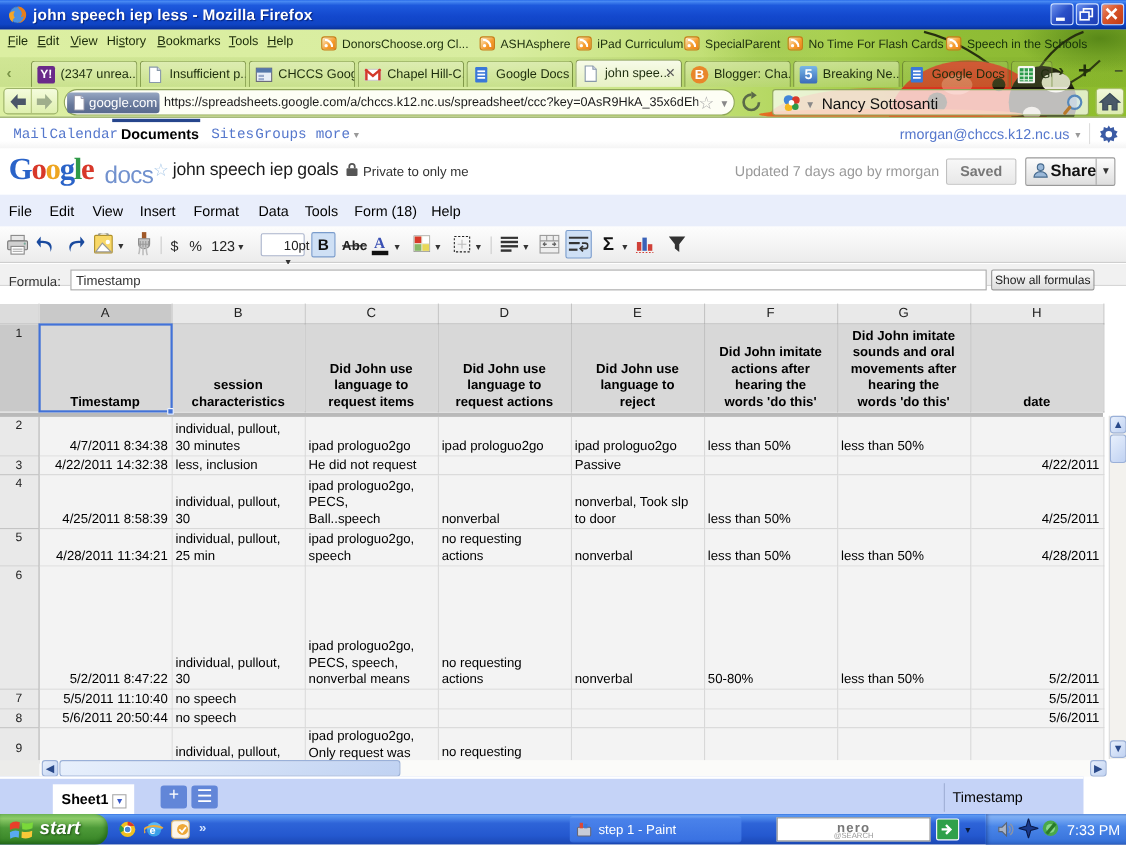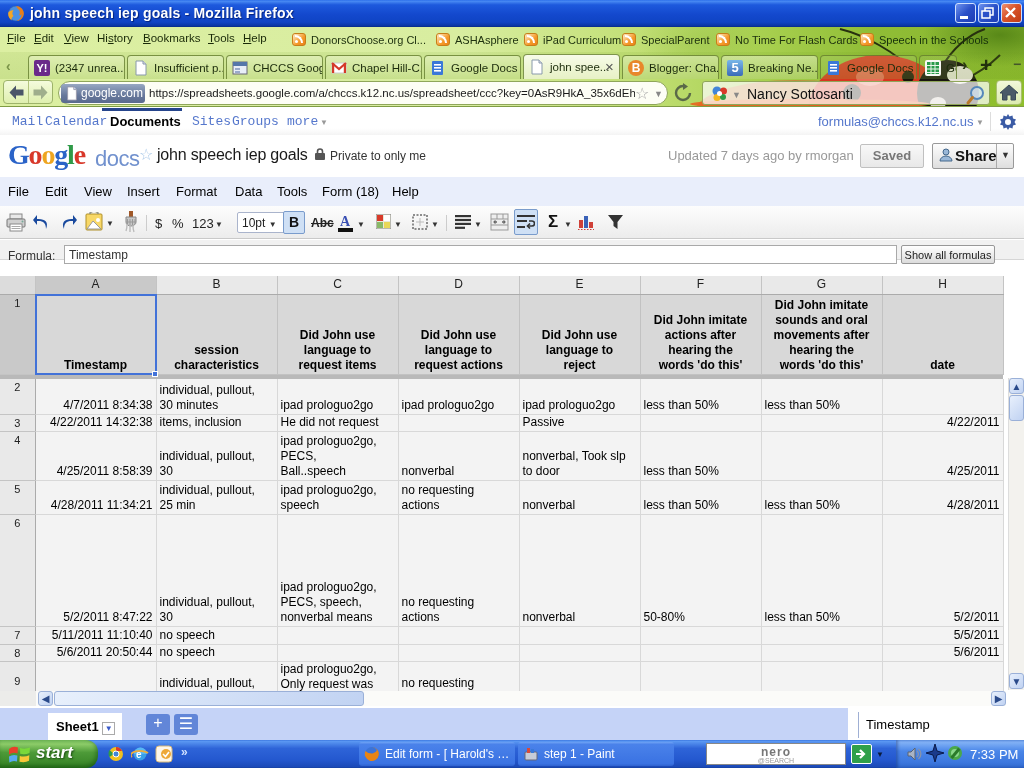--- a/index.html
+++ b/index.html
@@ -71,21 +71,21 @@
 
 #sel{position:absolute;left:35px;top:294px;width:122px;height:81px;border:2px solid #4272d8;}
 #selh{position:absolute;left:152px;top:371px;width:6px;height:6px;background:#4272d8;border:1px solid #fff;}
 
 
 #vscroll{position:absolute;left:1008px;top:378px;width:16px;height:312px;background:#f3f2ee;border-left:1px solid #ddd;}
 #hscroll{position:absolute;left:36px;top:691px;width:970px;height:15px;background:#fbfbf9;}
 .sbtn{position:absolute;background:linear-gradient(135deg,#e8f0fc,#c0d2f2);border:1px solid #9ab0d8;border-radius:3px;color:#2a4a8a;}
 
 
-#sheetbar{position:absolute;left:0;top:706px;width:848px;height:34px;background:#c5d3f7;border-top:2px solid #fff;}
+#sheetbar{position:absolute;left:0;top:706px;width:985px;height:34px;background:#c5d3f7;border-top:2px solid #fff;}
 #sheettab{position:absolute;left:48px;top:5px;width:74px;height:27px;background:#fff;font-weight:bold;font-size:13px;text-align:left;padding:6px 0 0 8px;}
 .bluebtn{position:absolute;top:6px;width:24px;height:21px;background:#6286d8;border-radius:3px;color:#fff;text-align:center;}
 
 
 #taskbar{position:absolute;left:0;top:740px;width:1024px;height:28px;
  background:linear-gradient(180deg,#3b77e0 0%,#5a97f2 5%,#2e64d8 30%,#2458cf 70%,#1c4ab8 95%,#16409f 100%);}
 #startbtn{position:absolute;left:0;top:0;width:98px;height:28px;border-radius:0 12px 12px 0;
  background:linear-gradient(180deg,#71b858 0%,#8ccb68 15%,#4d9a38 45%,#3d8a2b 80%,#2f7a20 100%);
  box-shadow:inset -2px -2px 4px rgba(0,60,0,0.4);}
 #startbtn .st{position:absolute;left:36px;top:3px;color:#fff;font-weight:bold;font-style:italic;font-size:17px;text-shadow:1px 1px 2px #1a4a10;}
@@ -95,21 +95,21 @@
 <body>
 <div id="root">
 
 <div id="titlebar">
  <svg class="abs" style="left:7px;top:4px" width="18" height="18" viewBox="0 0 18 18">
   <circle cx="9" cy="9.5" r="7.5" fill="#4a90e2"></circle>
   <circle cx="9" cy="9.5" r="7.5" fill="none" stroke="#2a5ca8" stroke-width="0.5"></circle>
   <path d="M9 2 C 13 2 16.5 5 16.8 9 C 17 13 14 16.8 9.5 17 C 13 15.5 14.8 13 14.5 10 C 14 11 13 11.5 12 11.3 C 13.5 9 13 6 10.5 4.5 C 10 3.5 9.5 2.5 9 2z" fill="#e87d1a"></path>
   <path d="M9 2 C 5 2.2 2 5 1.5 8.5 C 3 6.5 5 6 6.5 6.5 C 5 8 5 10.5 6.5 12 C 4.5 13.5 4 15 5 16.5 C 2.5 15 1 12.5 1.2 9.5 C 1.5 5.5 4.5 2.3 9 2z" fill="#f5a623"></path>
  </svg>
- <div class="ttext">john speech iep goals - Mozilla Firefox</div>
+ <div class="ttext">john speech iep less - Mozilla Firefox</div>
  <div class="winbtn" id="btnmin"><svg width="19" height="18">
           <rect x="4" y="12" width="8" height="3" fill="#fff"></rect>
         </svg></div>
  <div class="winbtn" id="btnmax"><svg width="19" height="18">
           <rect x="6" y="4" width="8" height="7" fill="none" stroke="#fff" stroke-width="1.5"></rect>
           <rect x="3" y="7" width="8" height="7" fill="#2a50c8" stroke="#fff" stroke-width="1.5"></rect>
         </svg></div>
  <div class="winbtn" id="btncls"><svg width="19" height="18">
           <path d="M4 4 L13 13 M13 4 L4 13" stroke="#fff" stroke-width="2.4"></path>
         </svg></div>
@@ -241,21 +241,21 @@
 
 <div id="gbar">
  <div class="abs" style="left:102px;top:0;width:80px;height:3px;background:#26458c"></div>
  <a style="left:12px">Mail</a>
       <a style="left:45px">Calendar</a>
  <span class="abs" style="left:110px;top:6px;font-weight:bold;color:#000">Documents</span>
  <a style="left:192px">Sites</a>
       <a style="left:232px">Groups</a>
       <a style="left:287px">more</a>
  <span class="abs" style="left:320px;top:10px;font-size:8px;color:#999">▼</span>
- <span class="abs" style="left:818px;top:6px;color:#5577cc">formulas@chccs.k12.nc.us</span>
+ <span class="abs" style="left:818px;top:6px;color:#5577cc">rmorgan@chccs.k12.nc.us</span>
  <span class="abs" style="left:976px;top:10px;font-size:8px;color:#999">▼</span>
  <span class="abs" style="left:990px;top:4px;height:19px;border-left:1px solid #ddd"></span>
  <span class="abs" style="left:998px;top:3px"><svg width="20" height="20" viewBox="0 0 20 20">
           <path d="M10 3 L11.5 5.5 L14.5 4.5 L15 7.5 L18 8.5 L16.5 11 L18 13.5 L15 14.5 L14.5 17.5 L11.5 16.5 L10 19 L8.5 16.5 L5.5 17.5 L5 14.5 L2 13.5 L3.5 11 L2 8.5 L5 7.5 L5.5 4.5 L8.5 5.5 z M10 8 a3 3 0 1 0 0 6 a3 3 0 0 0 0-6" fill="#3b5ba5" fill-rule="evenodd"></path>
         </svg></span>
 </div>
 
 <div id="dochead">
  <span class="abs" style="left:8px;top:4px;font-family:'Liberation Serif',serif;font-size:28px;font-weight:bold;letter-spacing:-1.2px">
   <span style="color:#2a63c8">G</span><span style="color:#d8382a">o</span><span style="color:#eea520">o</span><span style="color:#2a63c8">g</span><span style="color:#2f9a48">l</span><span style="color:#d8382a">e</span>
@@ -318,21 +318,21 @@
         <rect x="6" y="0" width="4" height="6" fill="#a05828"></rect>
         <path d="M3 6 h10 v5 a5 4 0 0 1 -10 0z" fill="#c8c8c8" stroke="#888"></path>
         <path d="M3 11 h10 M4.5 8 v5 M7 8 v6 M9.5 8 v6 M12 8 v5" stroke="#999" fill="none"></path>
         <path d="M4 13 q0 5 -1 7 M7 14 v7 M10 14 q0 5 1 7" stroke="#bbb" stroke-width="1.4" fill="none"></path>
       </svg>
  <span class="abs" style="left:146px;top:9px;border-left:1px solid #ccc;height:16px"></span>
  <span class="abs" style="left:155px;top:10px;font-size:13px;color:#222">$</span>
  <span class="abs" style="left:172px;top:10px;font-size:13px;color:#222">%</span>
  <span class="abs" style="left:192px;top:10px;font-size:13px;color:#222">123</span>
  <span class="abs" style="left:215px;top:14px;font-size:8px;color:#333">▼</span>
- <span class="abs" style="left:237px;top:6px;width:58px;height:21px;background:#fff;border:1px solid #aab4cc;border-radius:2px;font-size:12px;color:#222;padding:3px 0 0 4px">10pt <span style="font-size:8px;color:#333">▼</span></span>
+ <span class="abs" style="left:237px;top:6px;width:40px;height:21px;background:#fff;border:1px solid #aab4cc;border-radius:2px;font-size:12px;color:#222;padding:3px 0 0 20px">10pt <span style="font-size:8px;color:#333">▼</span></span>
  <span class="abs" style="left:283px;top:5px;width:22px;height:23px;background:#cfe0f5;border:1px solid #7a9ccc;border-radius:2px;text-align:center;font-size:14px;font-weight:bold;color:#111;padding-top:2px">B</span>
  <span class="abs" style="left:311px;top:10px;font-size:12px;font-weight:bold;color:#222;text-decoration:line-through">Abc</span>
  <span class="abs" style="left:340px;top:8px;font-size:14px;font-weight:bold;color:#3a50b4;font-family:'Liberation Serif',serif">A</span>
  <span class="abs" style="left:338px;top:22px;width:15px;height:4px;background:#111"></span>
  <span class="abs" style="left:357px;top:14px;font-size:8px;color:#333">▼</span>
  <svg class="abs" style="left:376px;top:8px" width="15" height="15" viewBox="0 0 15 15">
         <rect x="0" y="0" width="15" height="15" fill="#e8e8d8" stroke="#888"></rect>
         <rect x="1" y="1" width="6" height="6" fill="#d83a2a"></rect>
         <rect x="8" y="1" width="6" height="6" fill="#fff"></rect>
         <rect x="1" y="8" width="6" height="6" fill="#88b868"></rect>
@@ -430,21 +430,21 @@
           <td>ipad prologuo2go</td>
           <td>ipad prologuo2go</td>
           <td>ipad prologuo2go</td>
           <td>less than 50%</td>
           <td>less than 50%</td>
           <td class="ra"></td>
         </tr>
  <tr style="height:16px">
           <td class="rn">3</td>
           <td class="ra">4/22/2011 14:32:38</td>
-          <td>items, inclusion</td>
+          <td>less, inclusion</td>
           <td>He did not request</td>
           <td></td>
           <td>Passive</td>
           <td></td>
           <td></td>
           <td class="ra">4/22/2011</td>
         </tr>
  <tr style="height:49px">
           <td class="rn">4</td>
           <td class="ra">4/25/2011 8:58:39</td>
@@ -473,21 +473,21 @@
           <td>individual, pullout,<br>30</td>
           <td>ipad prologuo2go,<br>PECS, speech,<br>nonverbal means</td>
           <td>no requesting<br>actions</td>
           <td>nonverbal</td>
           <td>50-80%</td>
           <td>less than 50%</td>
           <td class="ra">5/2/2011</td>
         </tr>
  <tr style="height:18px">
           <td class="rn">7</td>
-          <td class="ra">5/11/2011 11:10:40</td>
+          <td class="ra">5/5/2011 11:10:40</td>
           <td>no speech</td>
           <td></td>
           <td></td>
           <td></td>
           <td></td>
           <td></td>
           <td class="ra">5/5/2011</td>
         </tr>
  <tr style="height:17px">
           <td class="rn">8</td>
@@ -557,27 +557,20 @@
         <path d="M3 9 a6.5 6.5 0 0 1 13 0" fill="#5ab8f4"></path>
         <path d="M1 12 a9 4 0 0 1 16 -4" stroke="#eead3a" stroke-width="1.8" fill="none"></path>
         <text x="5" y="13" font-size="10" fill="#fff" font-weight="bold">e</text>
       </svg>
  <svg class="abs" style="left:155px;top:5px" width="18" height="18" viewBox="0 0 18 18">
         <rect x="1" y="1" width="16" height="16" rx="3" fill="#fdf6ea" stroke="#d8b878"></rect>
         <circle cx="11" cy="9" r="5" fill="#eea838"></circle>
         <path d="M8 9 l2.5 2.5 L14 7" stroke="#fff" stroke-width="1.6" fill="none"></path>
       </svg>
  <span class="abs" style="left:181px;top:5px;color:#cfe0ff;font-size:12px;font-weight:bold">»</span>
- <div class="taskbtn" style="left:359px;width:156px;background:linear-gradient(180deg,#6fa3f5 0%,#4a82ea 10%,#3a72e2 90%,#2f62cf 100%)">
-  <svg class="abs" style="left:5px;top:4px" width="16" height="16" viewBox="0 0 16 16">
-          <circle cx="8" cy="8" r="7" fill="#3b73d8"></circle>
-          <path d="M8 1 a7 7 0 1 1 -6.5 4 a8 6 0 0 0 7 2.5 a6 5 0 0 0 4.5 -3.5 a7 7 0 0 0 -5 -3z" fill="#e88414"></path>
-        </svg>
-  <span class="abs" style="left:26px;top:5px">Edit form - [ Harold's …</span>
- </div>
  <div class="taskbtn" style="left:518px;width:156px;background:linear-gradient(180deg,#6fa3f5 0%,#4a82ea 10%,#3a72e2 90%,#2f62cf 100%)">
   <svg class="abs" style="left:5px;top:4px" width="16" height="16" viewBox="0 0 16 16">
           <rect x="2" y="6" width="12" height="8" rx="1" fill="#c8ccd8" stroke="#667"></rect>
           <rect x="4" y="2" width="3" height="5" fill="#d84a3a"></rect>
           <rect x="8" y="3" width="3" height="4" fill="#3a78d8"></rect>
         </svg>
   <span class="abs" style="left:26px;top:5px">step 1 - Paint</span>
  </div>
  <div class="abs" style="left:706px;top:3px;width:140px;height:22px;background:#fff;border:1px solid #888">
   <div style="text-align:center;font-weight:bold;color:#777;font-size:12px;letter-spacing:1px;margin-top:1px">nero</div>

